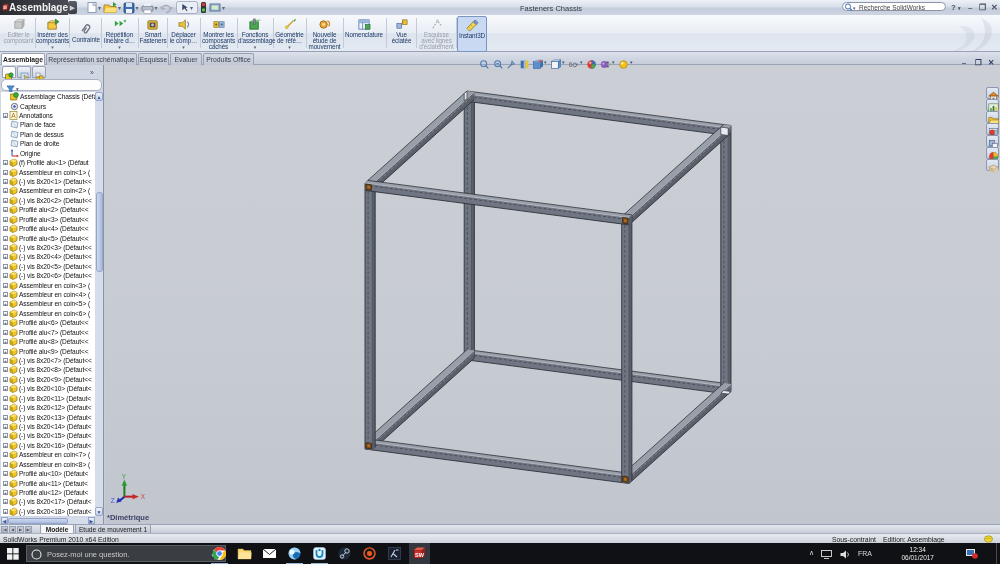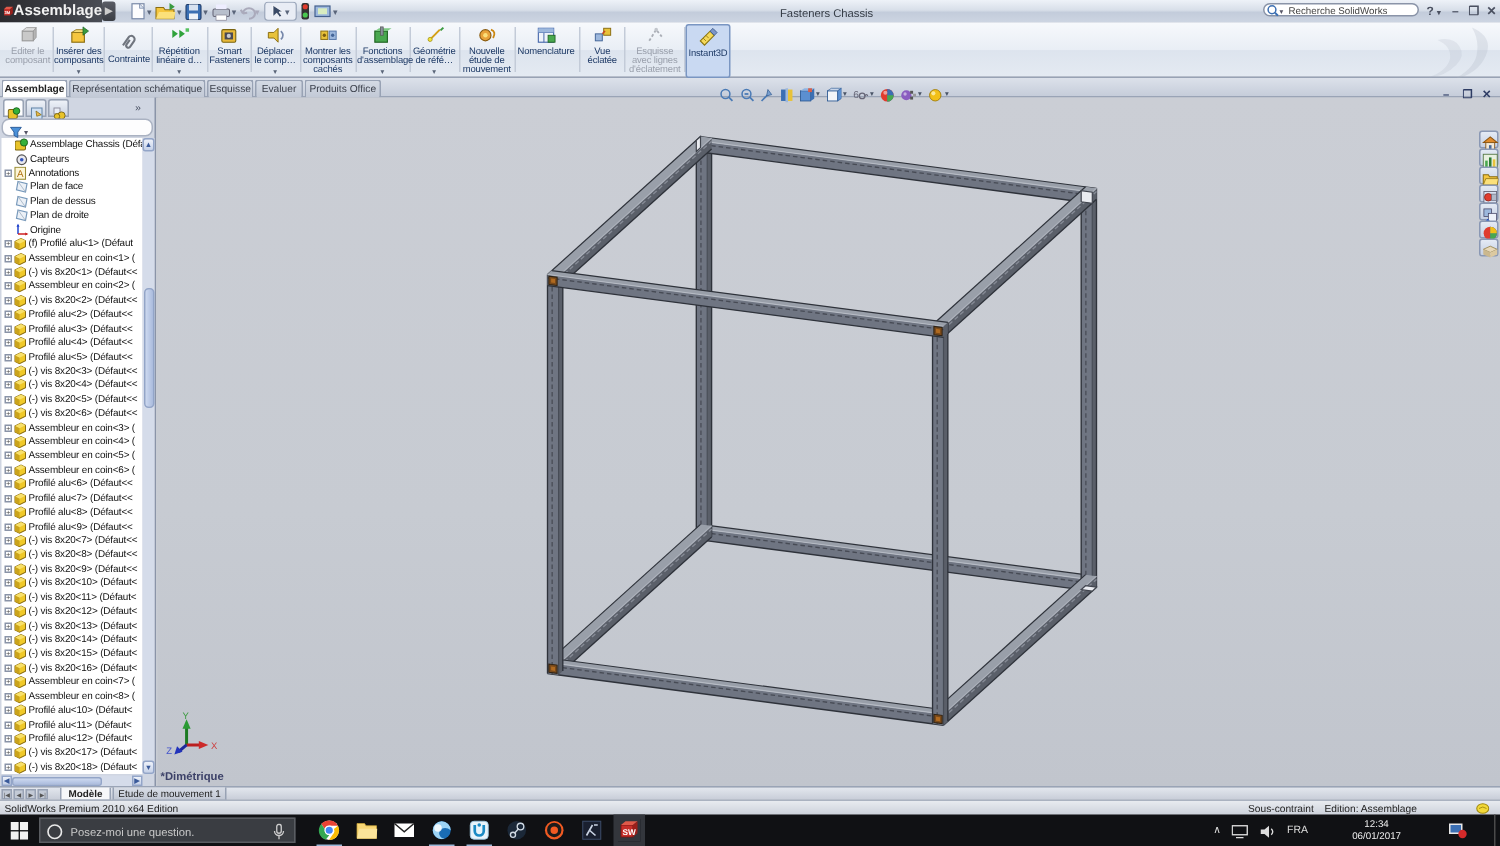--- a/index.html
+++ b/index.html
@@ -93,21 +93,21 @@
   background:linear-gradient(#d8dde6,#c2c8d4); border:1px solid #98a2b4; border-top:none; }
 .mtab.mactive { background:#f6f7f9; font-weight:bold; }
 
 
 #statusbar { position:absolute; left:0; top:533px; width:1000px; height:10px;
   background:linear-gradient(#e8ebf0,#cdd2db); border-top:1px solid #aab2c0; font-size:6.8px; color:#222; }
 
 
 #taskbar { position:absolute; left:0; top:543px; width:1000px; height:21px; background:#101114; }
 #start { position:absolute; left:7px; top:5px; }
-#cortana { position:absolute; left:26px; top:2px; width:171px; height:17px; background:#3a3d42;
+#cortana { position:absolute; left:26px; top:2px; width:200px; height:17px; background:#3a3d42;
   border:1px solid #5a5d62; font-size:7.5px; color:#c9c9c9;padding-left:12px; }
 .tbi { position:absolute; top:3px; width:15px; height:15px; }
 .tbtile { background:#33363c; outline:3px solid #33363c; }
 .tbu { position:absolute; left:-1px; bottom:-3px; width:17px; height:1.5px; background:#9ab8d8; }
 #tray { position:absolute; right:0; top:0; height:21px; color:#e8e8e8; }
 .trico { position:absolute; top:6px; font-size:8px; color:#ddd; }
 #clock { position:absolute; right:66px; top:2.5px; font-size:6.5px; line-height:8px; text-align:center; color:#eee; }
 #showdesk { position:absolute; right:0; top:0; width:4px; height:21px; border-left:1px solid #4a4a4a; }
 #trayapp { position:absolute; right:22px; top:4px; }
 </style></head>

